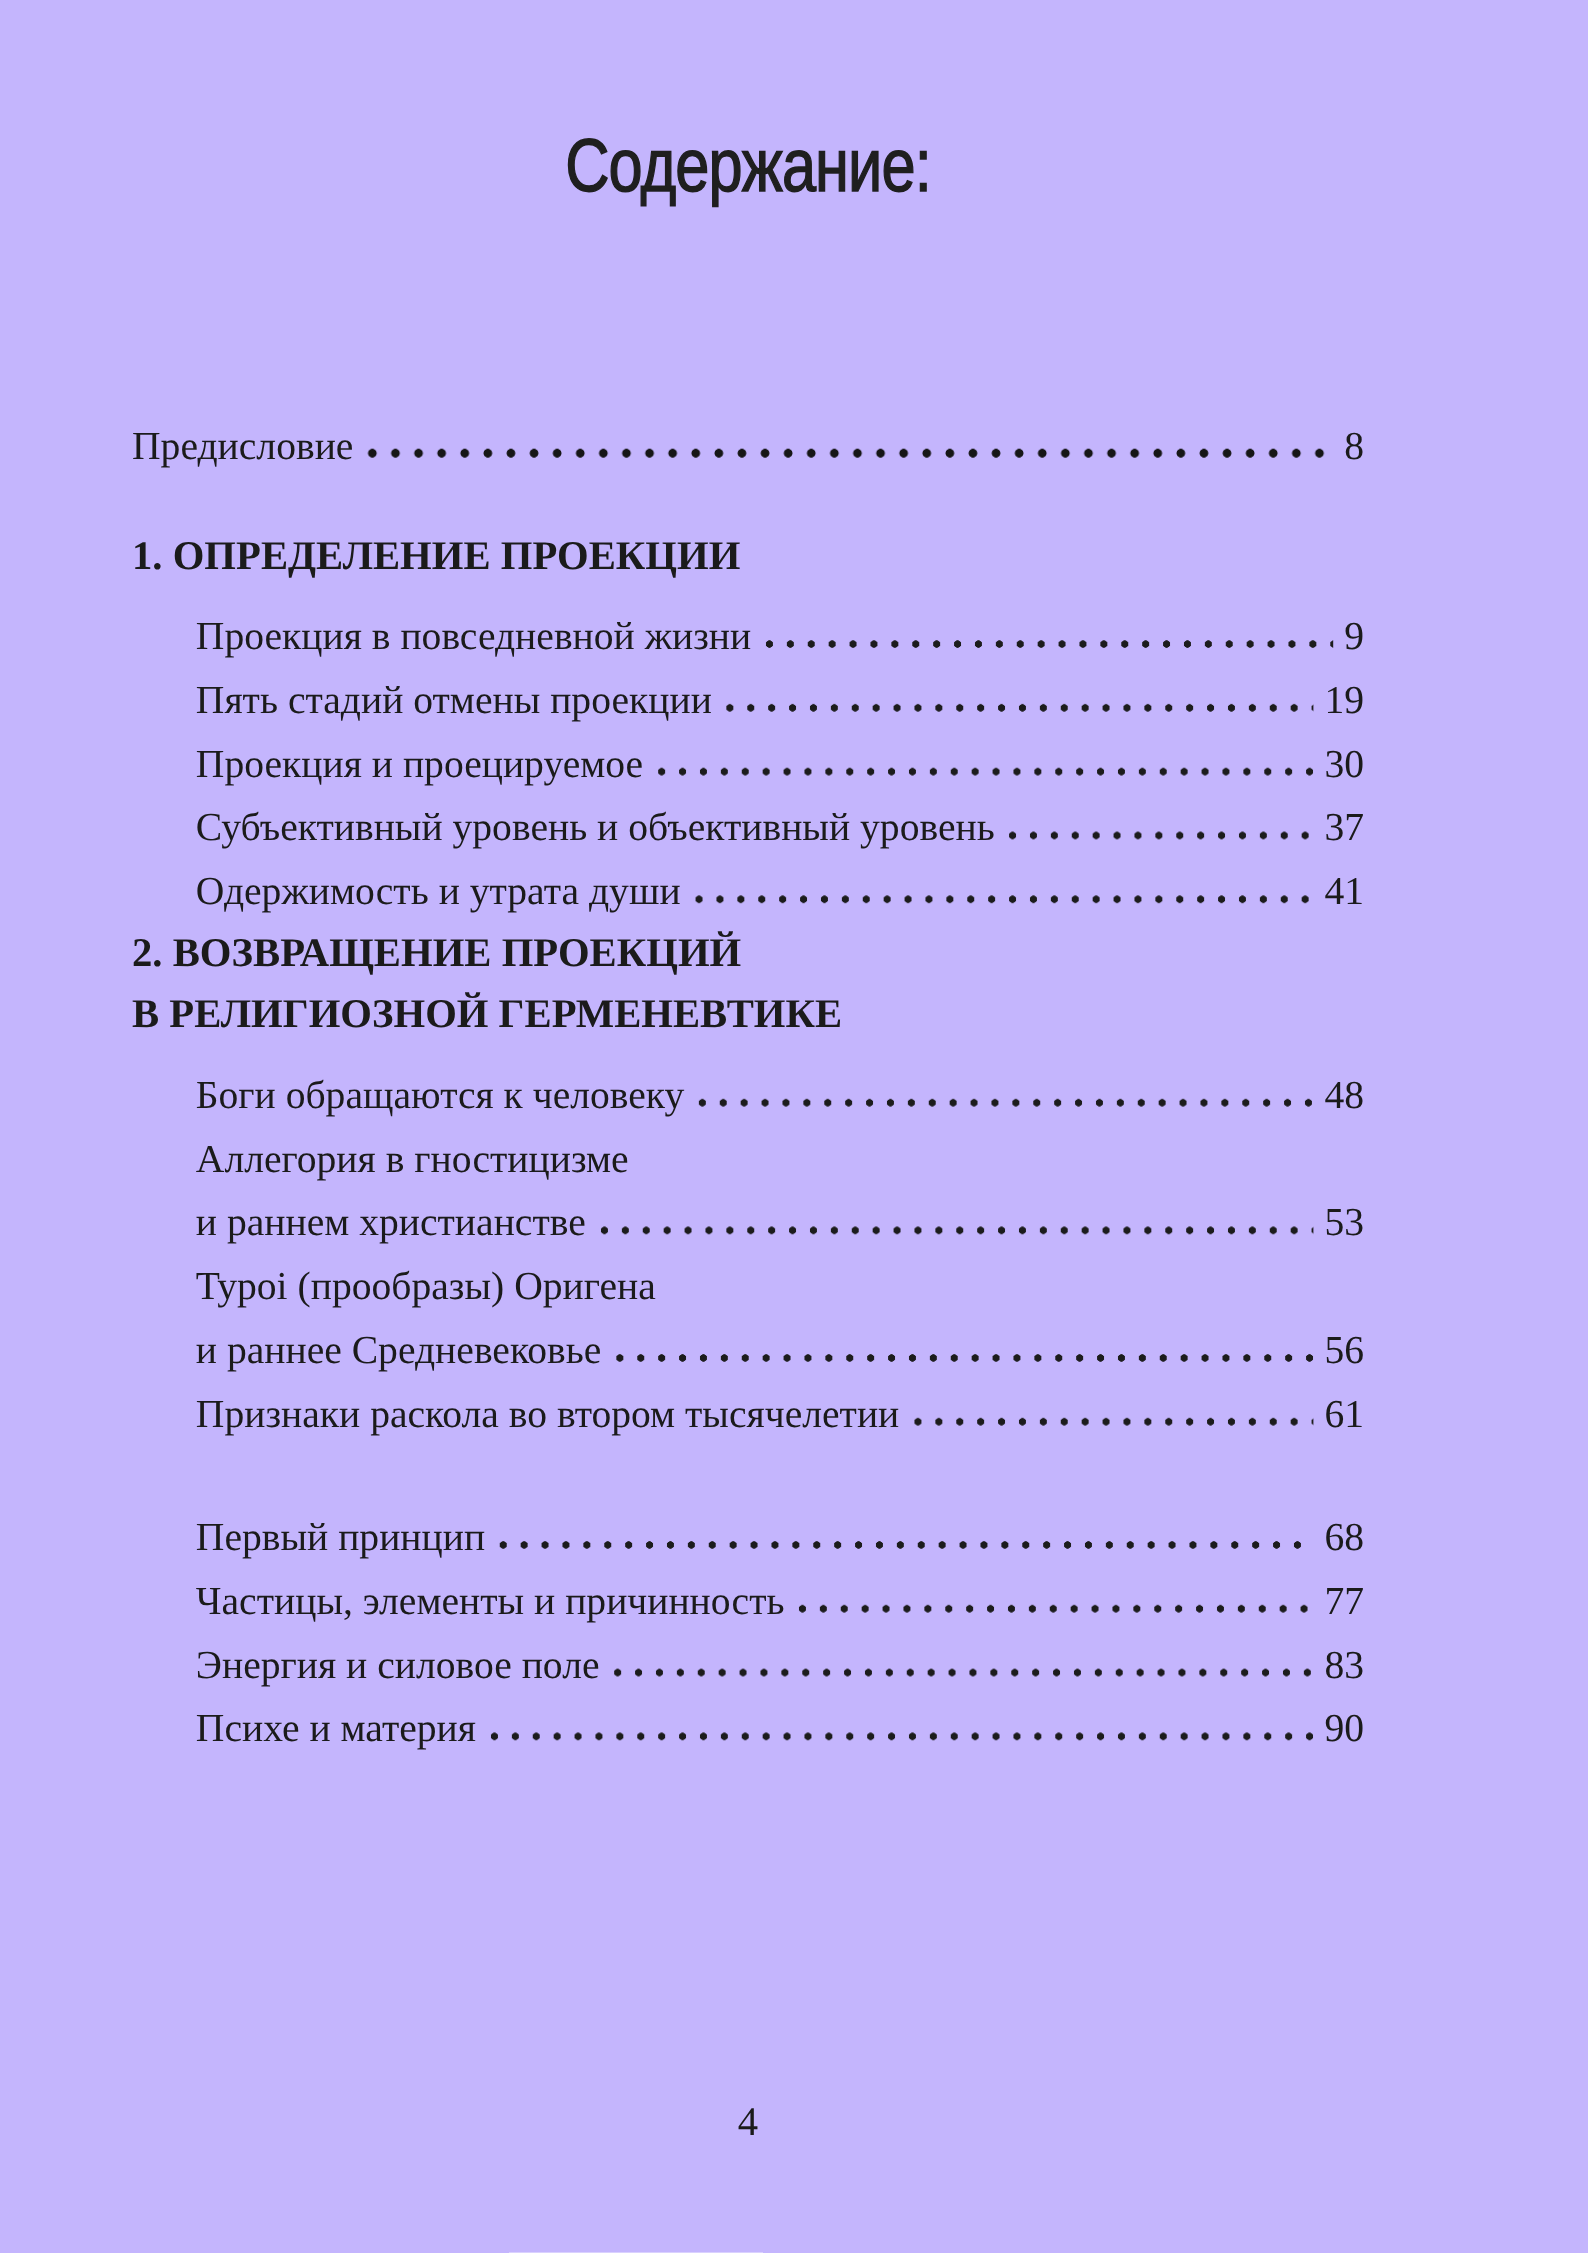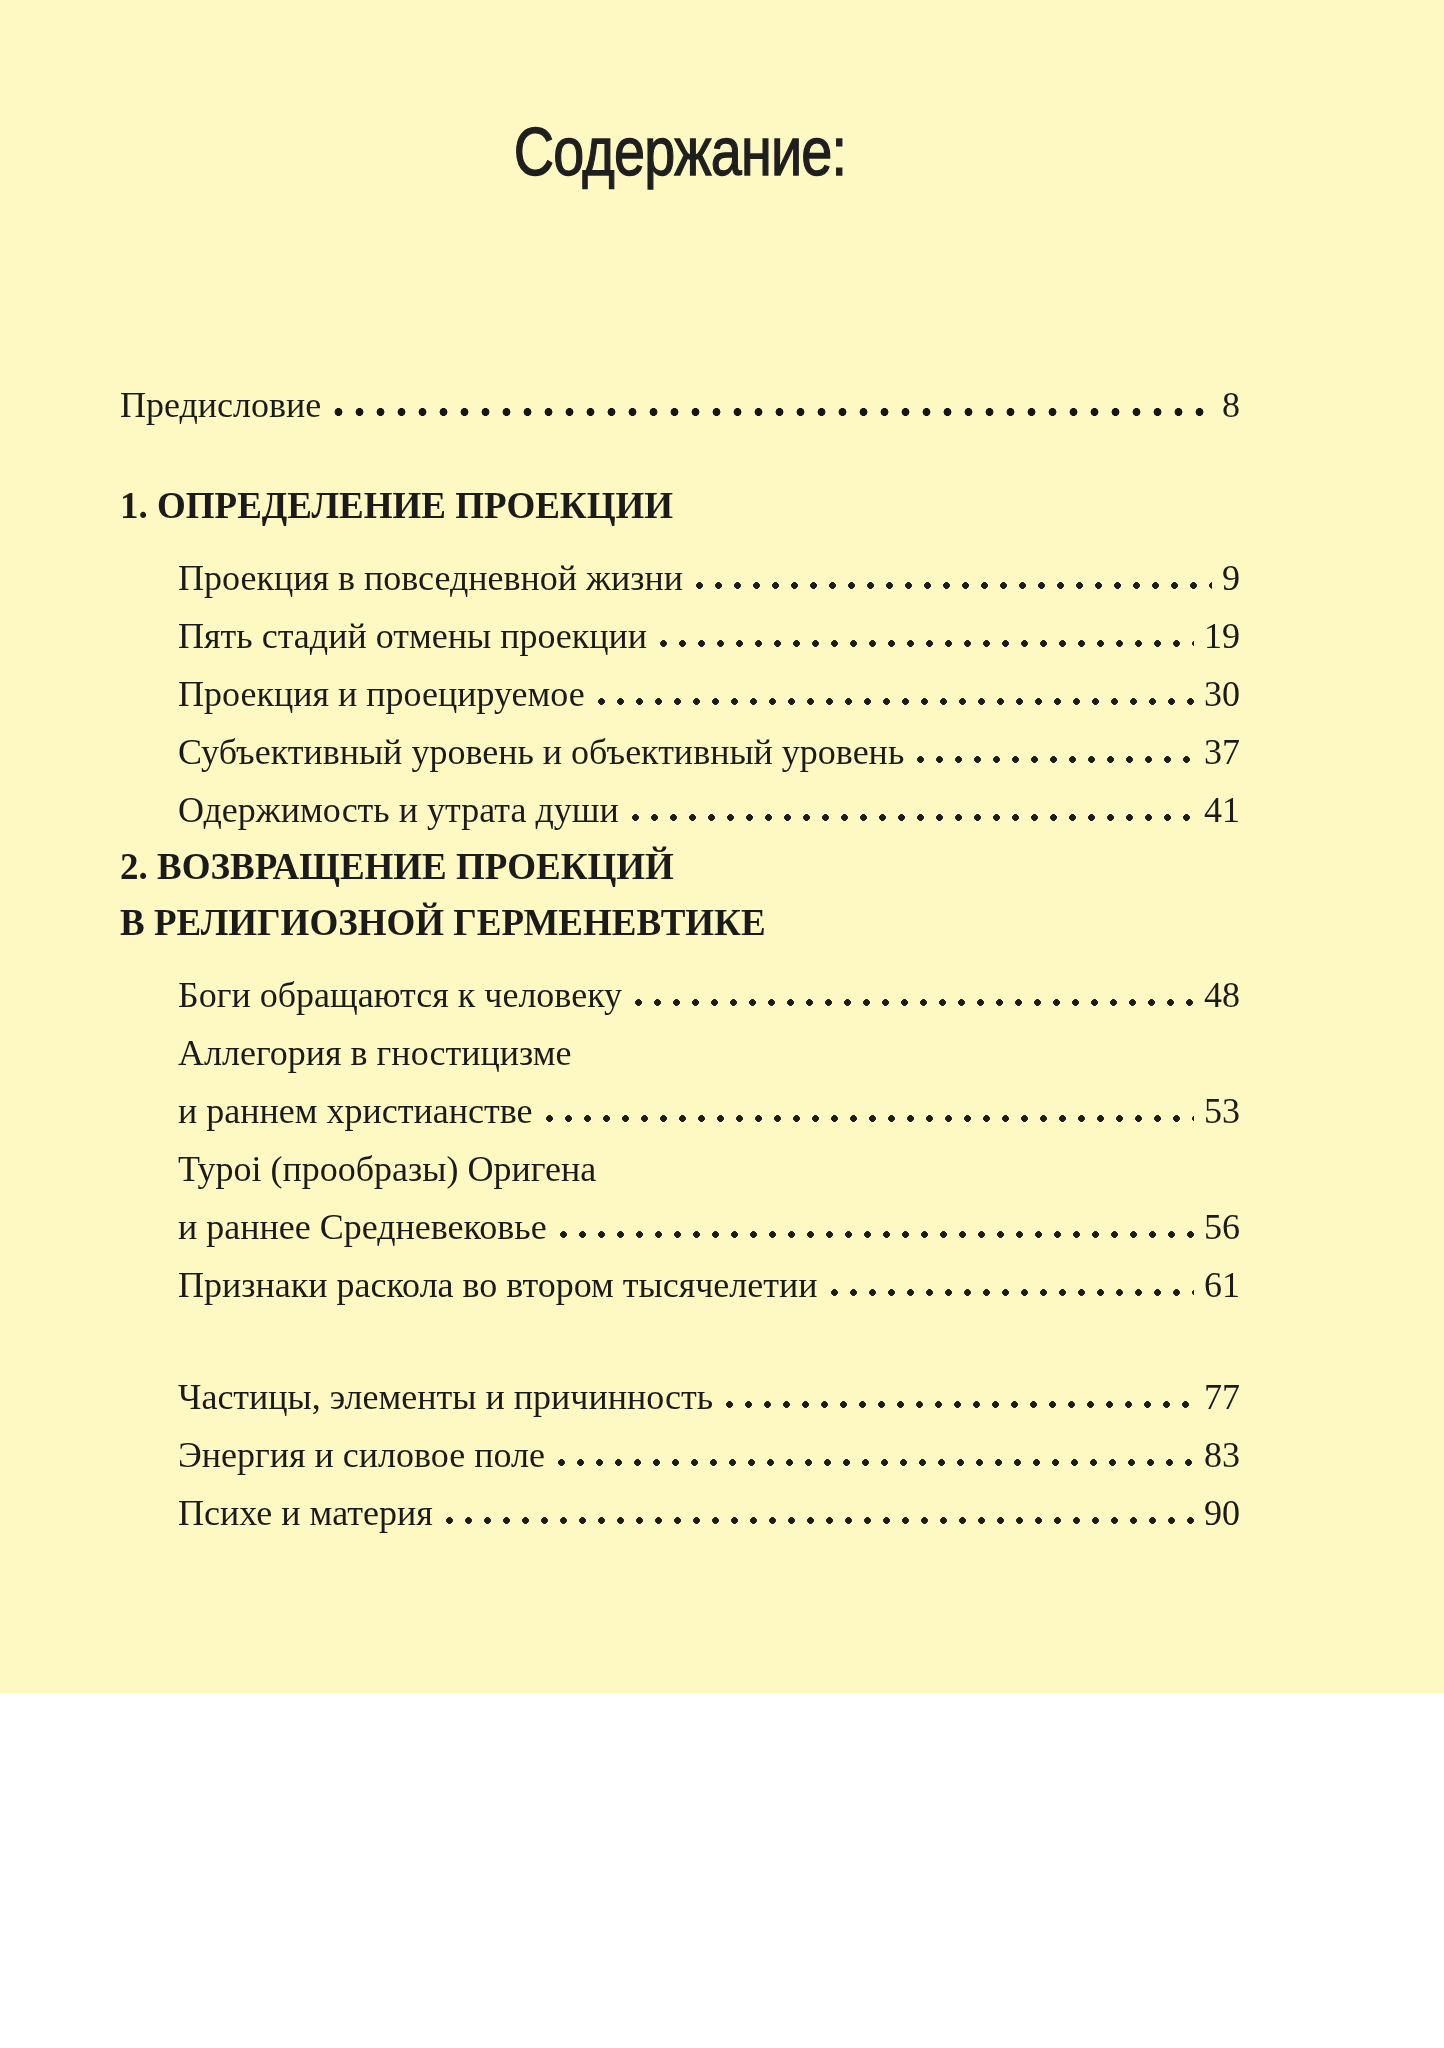--- a/index.html
+++ b/index.html
@@ -3,22 +3,22 @@
 <meta charset="utf-8">
 <style>
   html, body {
     margin: 0;
     padding: 0;
     background: #ffffff;
   }
   .page {
     position: relative;
     width: 1444px;
-    height: 1693px;
-    background: #fef9c3;
+    height: 2048px;
+    background: #c4b5fd;
     color: #1b1b1b;
     font-family: "Liberation Serif", serif;
     overflow: hidden;
   }
   .content {
     position: absolute;
     left: 120px;
     top: 0;
     width: 1120px;
   }
@@ -166,20 +166,25 @@
             <span class="label">Признаки раскола во втором тысячелетии</span>
             <span class="leader"></span>
             <span class="page-num">61</span>
           </div>
         </div>
       </div>
 
       <div class="section s3">
         <div class="items">
           <div class="row">
+            <span class="label">Первый принцип</span>
+            <span class="leader"></span>
+            <span class="page-num">68</span>
+          </div>
+          <div class="row">
             <span class="label">Частицы, элементы и причинность</span>
             <span class="leader"></span>
             <span class="page-num">77</span>
           </div>
           <div class="row">
             <span class="label">Энергия и силовое поле</span>
             <span class="leader"></span>
             <span class="page-num">83</span>
           </div>
           <div class="row">

